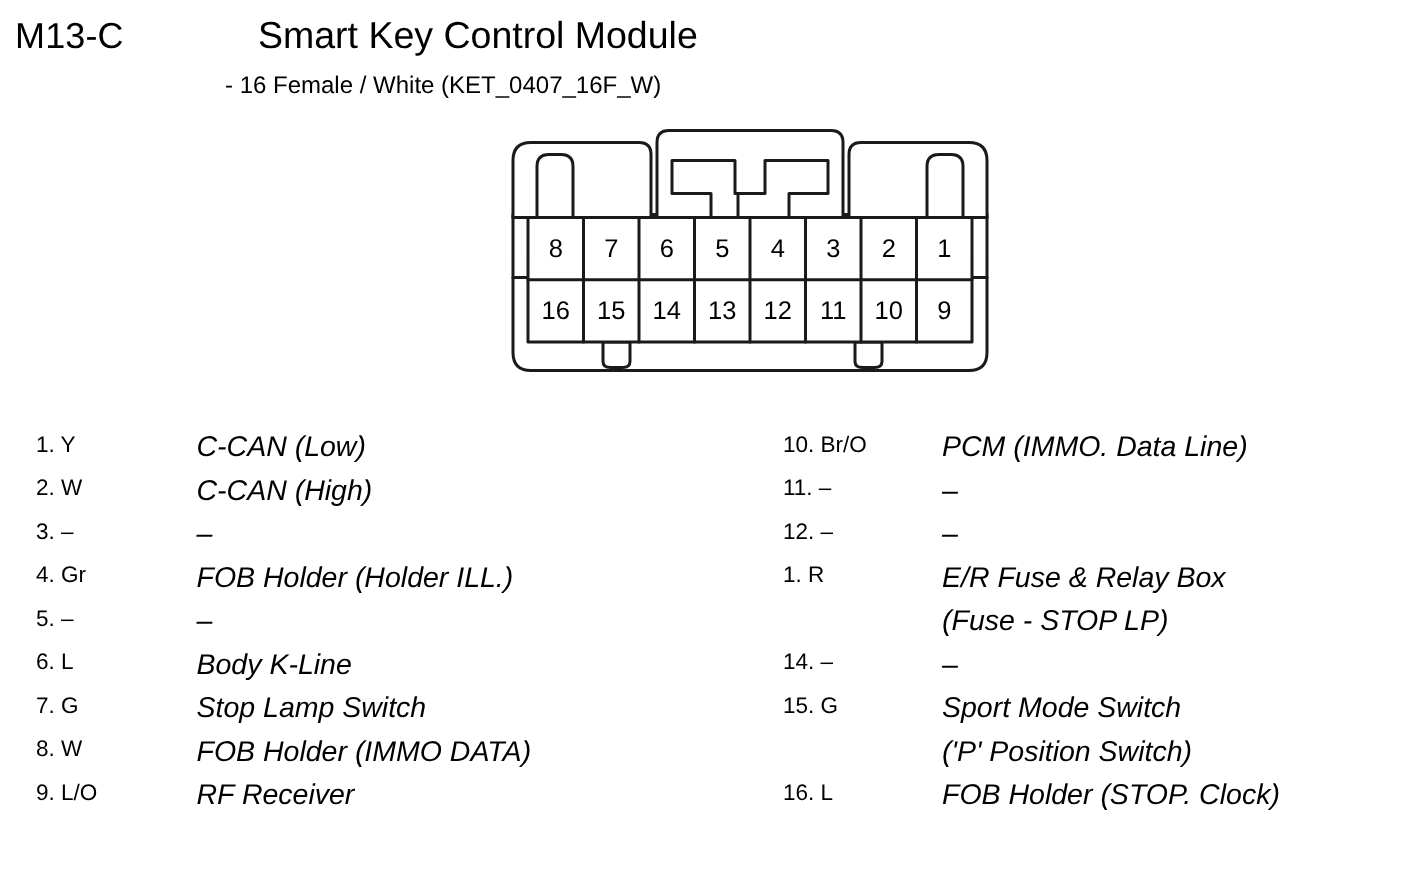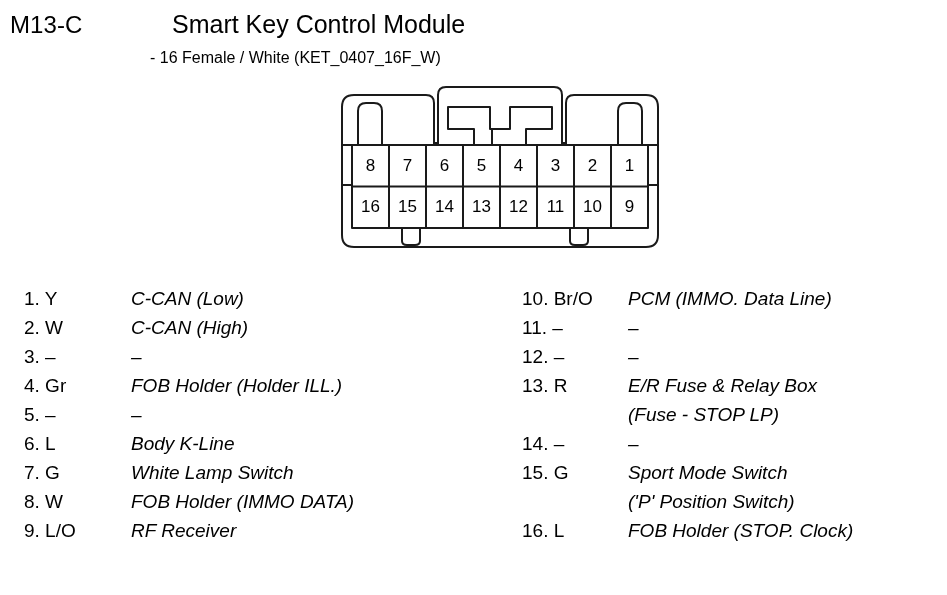--- a/index.html
+++ b/index.html
@@ -86,21 +86,21 @@
     height: 29px;
     white-space: nowrap;
   }
   .pin-row.wrap-row {
     height: 29px;
   }
   .pin-label {
     position: absolute;
     left: 0;
     top: 0;
-    font-size: 19px;
+    font-size: 15px;
     white-space: nowrap;
   }
   .pin-desc {
     position: absolute;
     top: 0;
     font-size: 19px;
     white-space: nowrap;
     font-style: italic;
   }
   #pin-list-left .pin-desc  { left: 107px; }
@@ -199,21 +199,21 @@
   <div class="pin-row">
     <span class="pin-label">5. –</span>
     <span class="pin-desc">–</span>
   </div>
   <div class="pin-row">
     <span class="pin-label">6. L</span>
     <span class="pin-desc">Body K-Line</span>
   </div>
   <div class="pin-row">
     <span class="pin-label">7. G</span>
-    <span class="pin-desc">White Lamp Switch</span>
+    <span class="pin-desc">Stop Lamp Switch</span>
   </div>
   <div class="pin-row">
     <span class="pin-label">8. W</span>
     <span class="pin-desc">FOB Holder (IMMO DATA)</span>
   </div>
   <div class="pin-row">
     <span class="pin-label">9. L/O</span>
     <span class="pin-desc">RF Receiver</span>
   </div>
 </div>
@@ -225,21 +225,21 @@
   </div>
   <div class="pin-row">
     <span class="pin-label">11. –</span>
     <span class="pin-desc">–</span>
   </div>
   <div class="pin-row">
     <span class="pin-label">12. –</span>
     <span class="pin-desc">–</span>
   </div>
   <div class="pin-row">
-    <span class="pin-label">13. R</span>
+    <span class="pin-label">1. R</span>
     <span class="pin-desc">E/R Fuse &amp; Relay Box</span>
   </div>
   <div class="pin-row wrap-row">
     <span class="pin-label"></span>
     <span class="pin-desc">(Fuse - STOP LP)</span>
   </div>
   <div class="pin-row">
     <span class="pin-label">14. –</span>
     <span class="pin-desc">–</span>
   </div>

